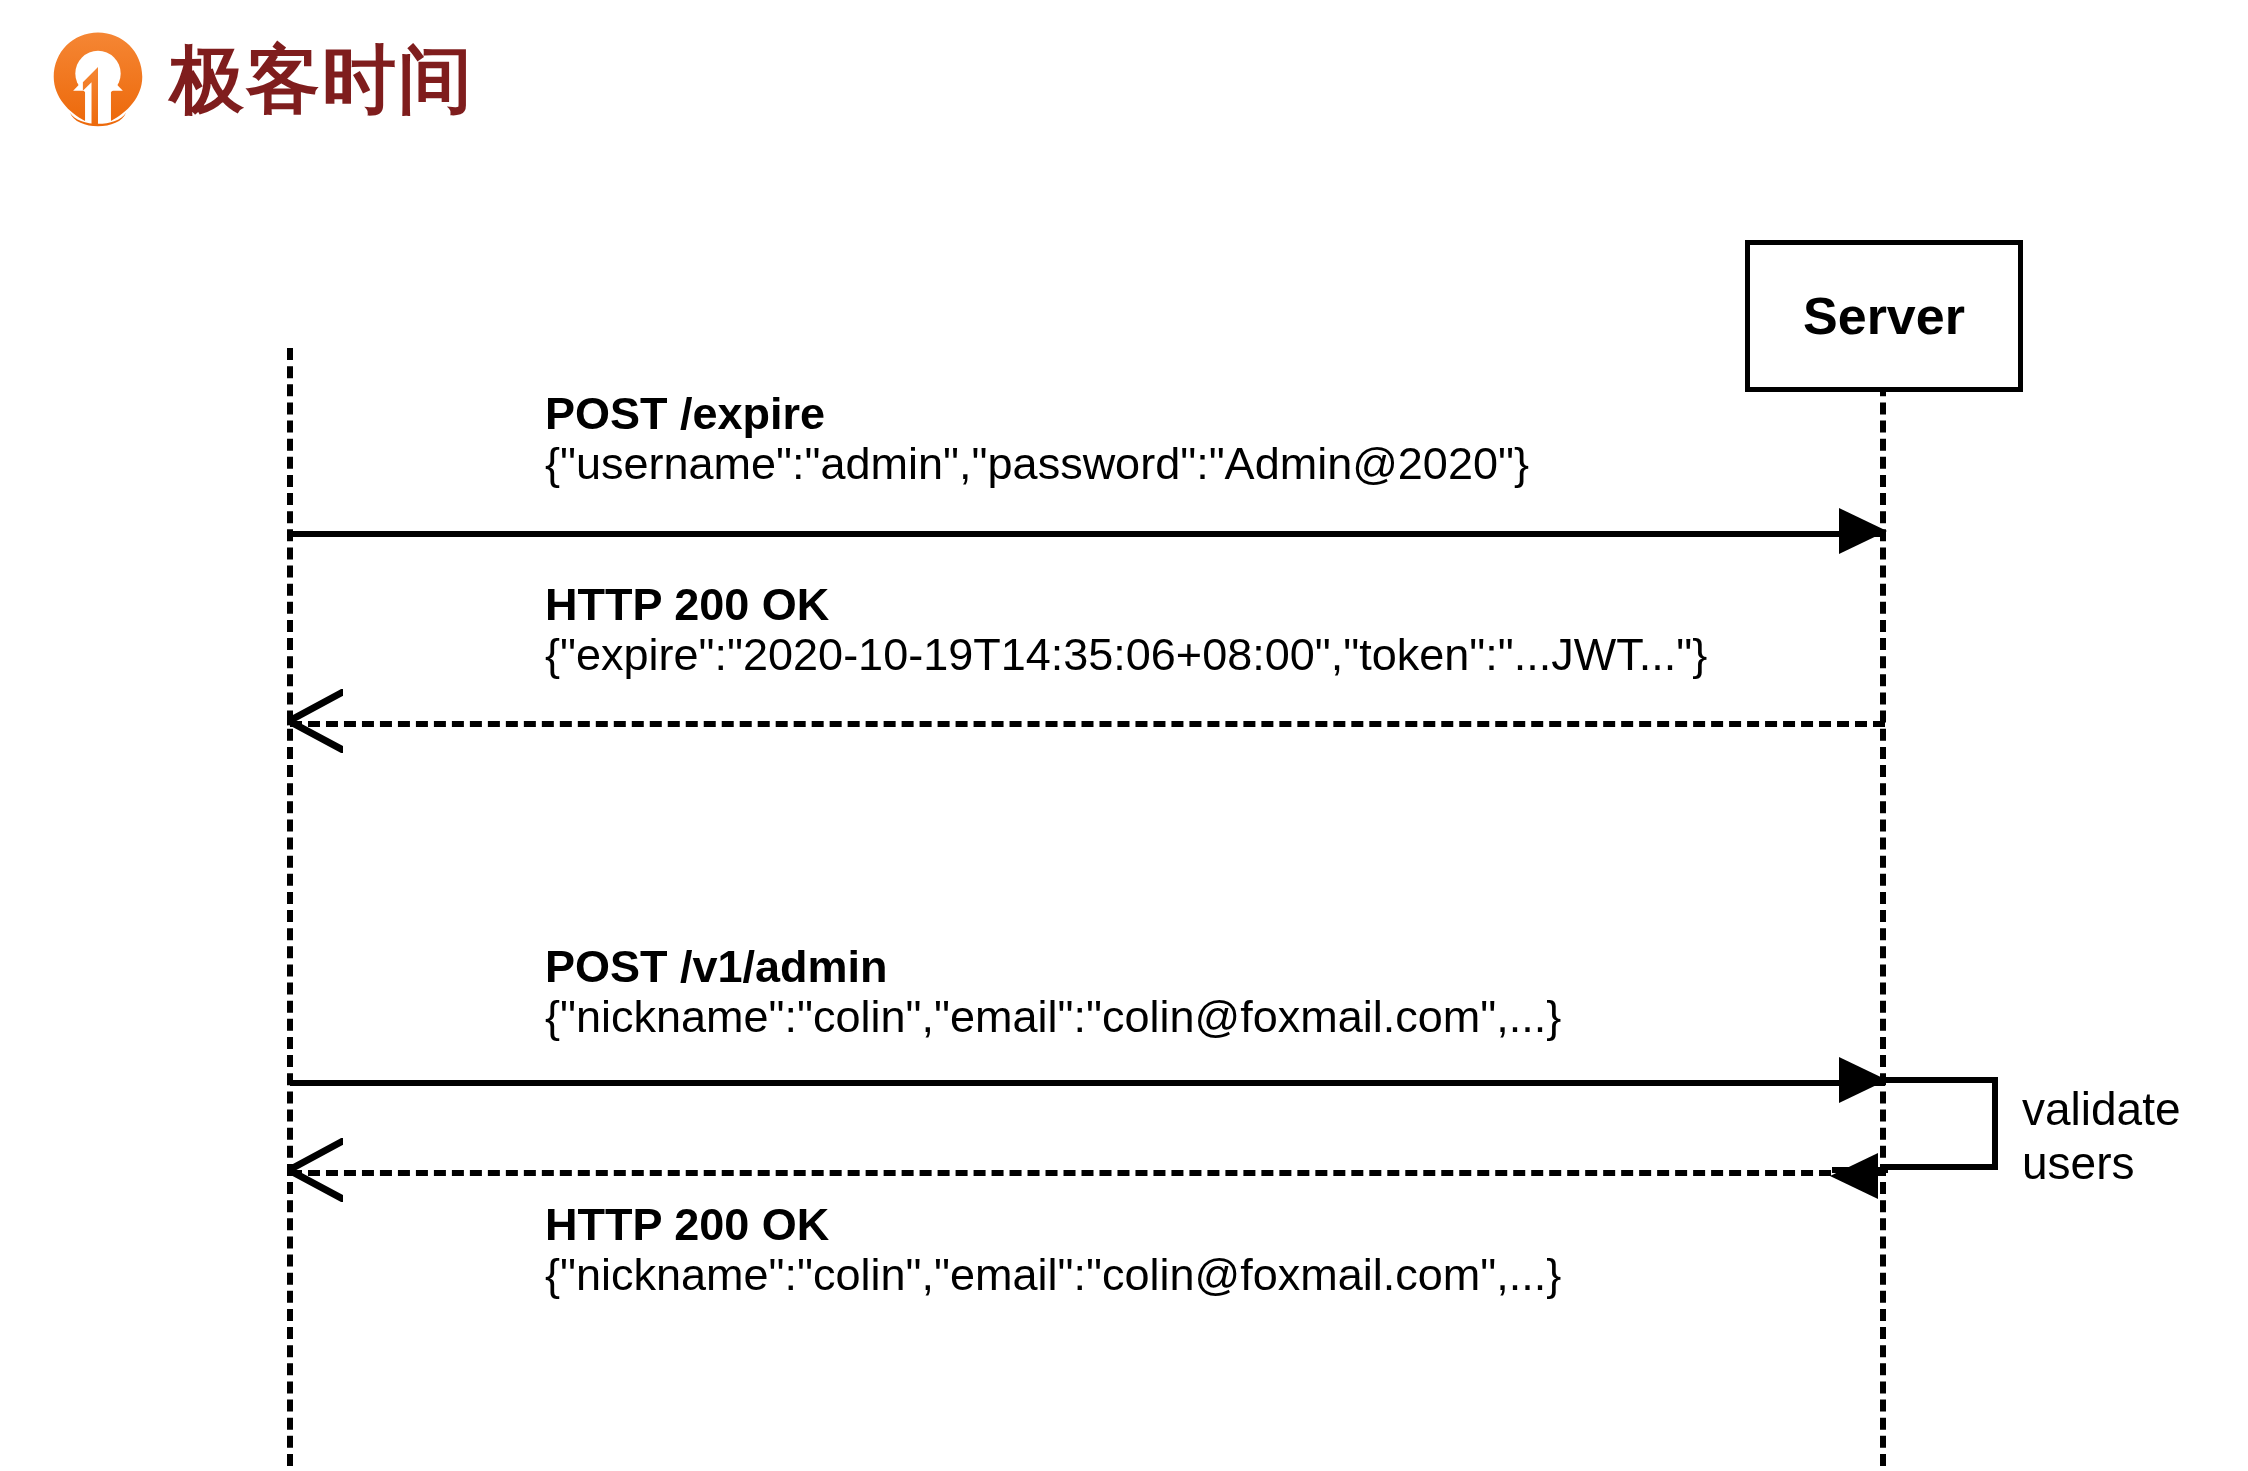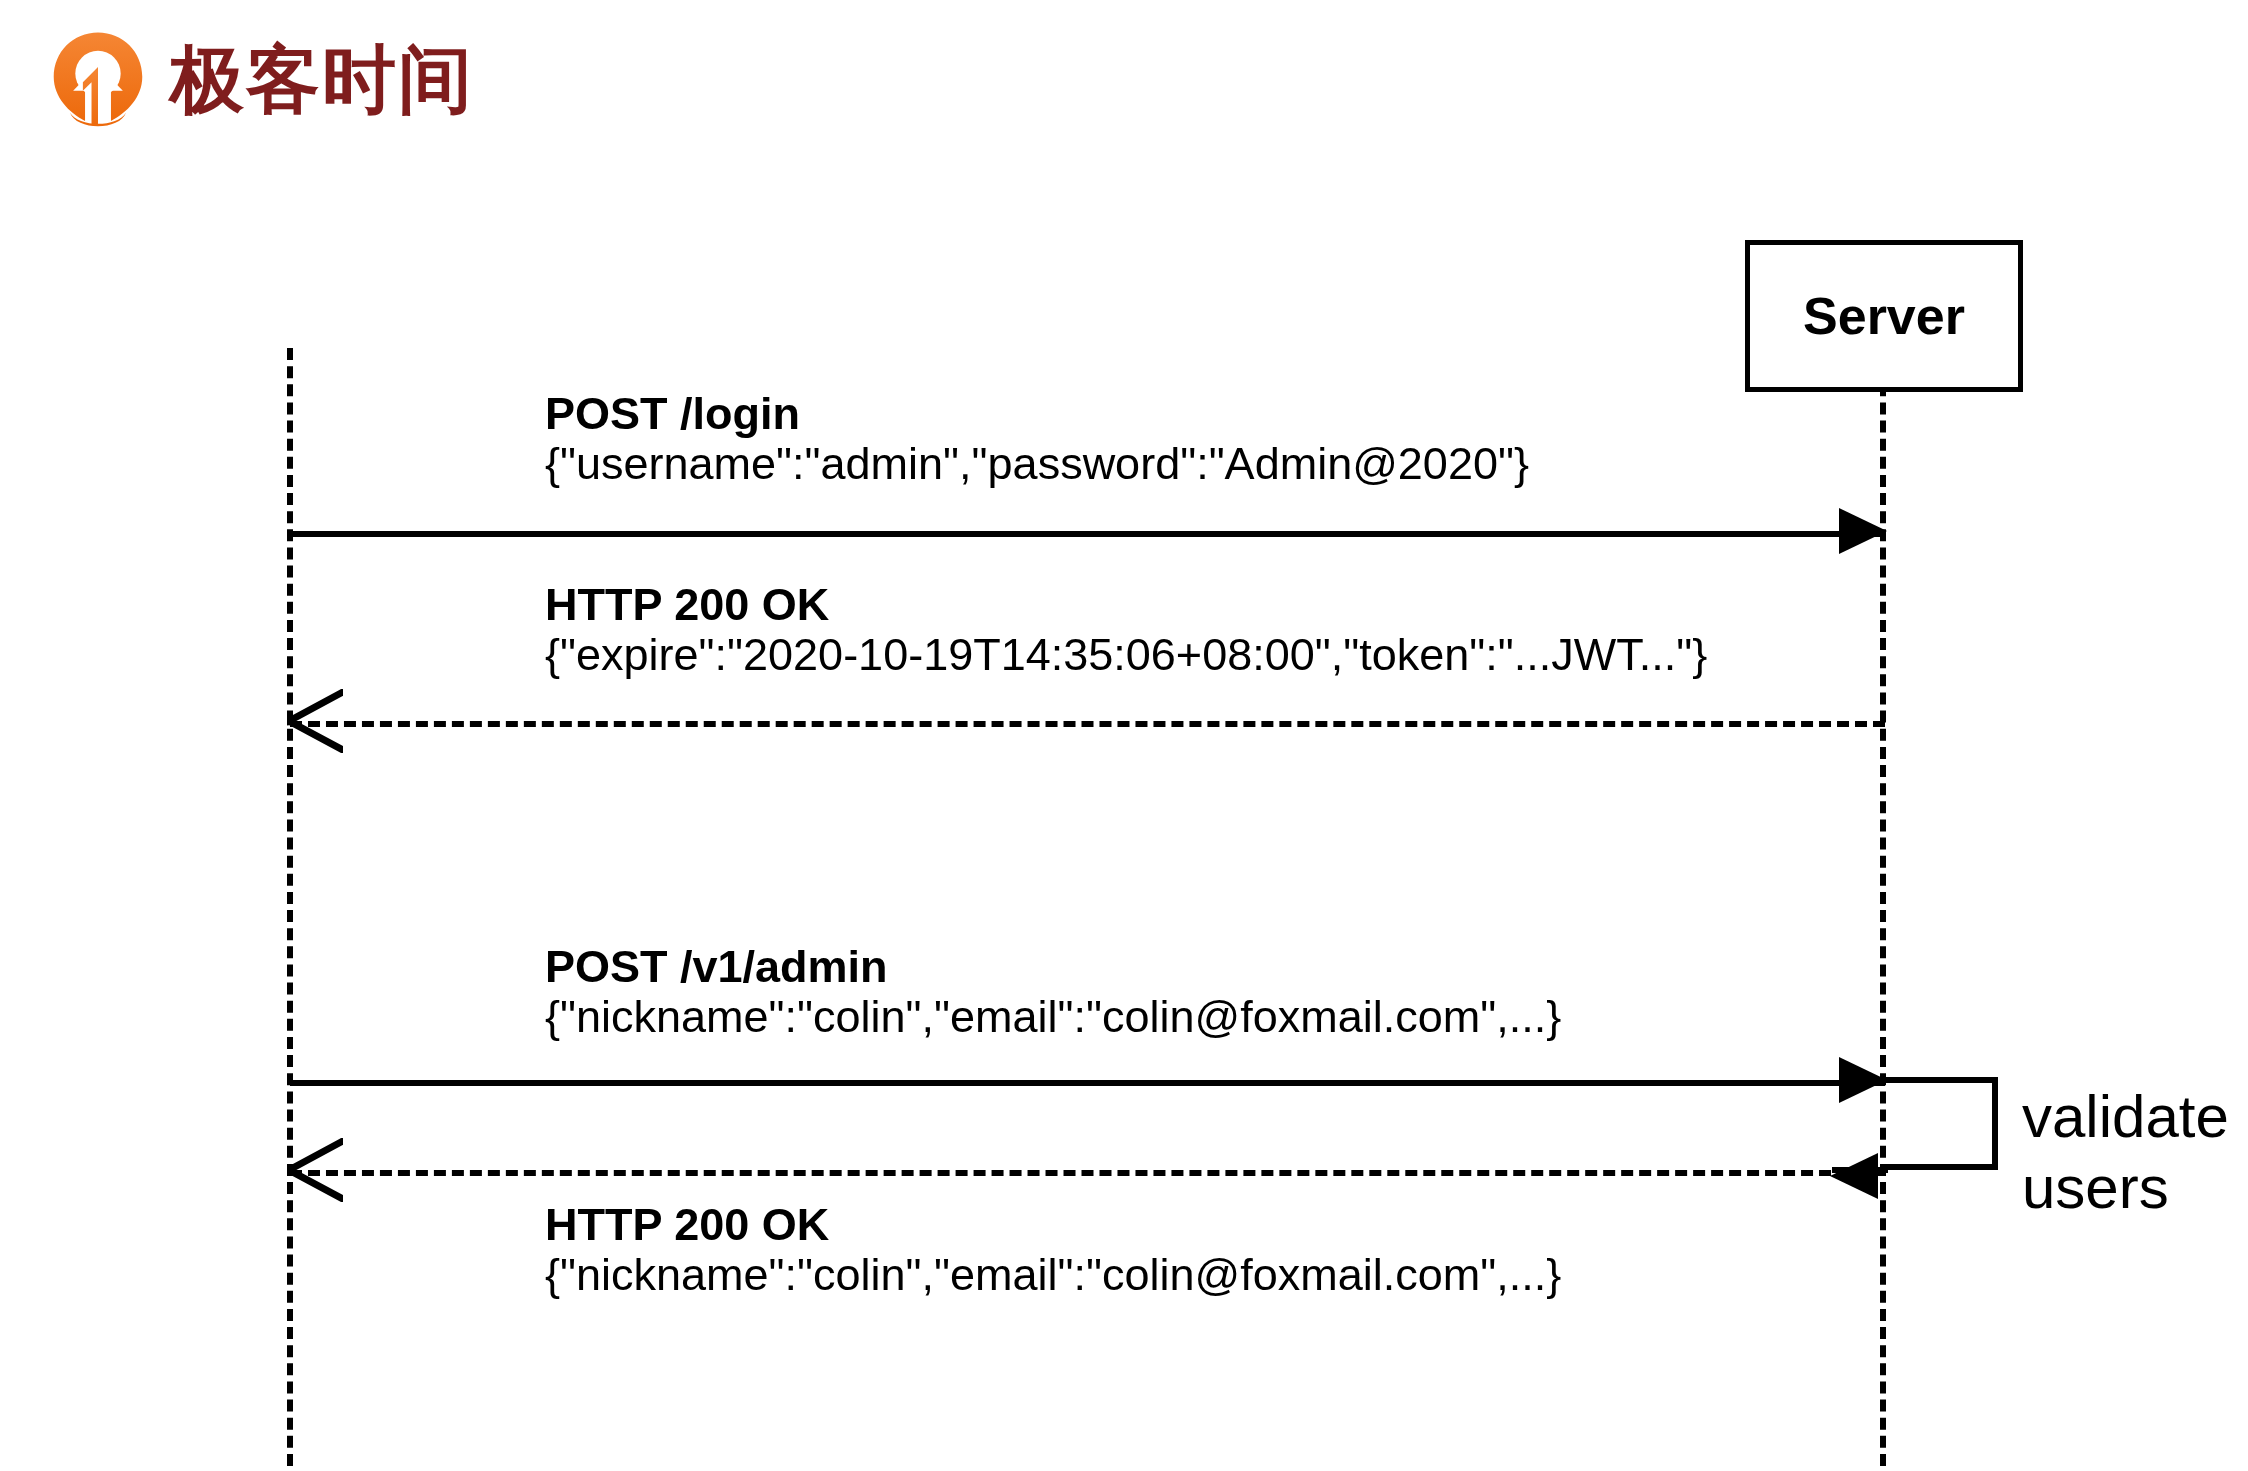--- a/index.html
+++ b/index.html
@@ -156,21 +156,21 @@
     top: 1167px;
     width: 56px;
     height: 0;
     border-top: 6px solid #000000;
     z-index: 2;
   }
   #self-loop-label {
     position: absolute;
     left: 2022px;
     top: 1082px;
-    font-size: 60px;
+    font-size: 46px;
     line-height: 1.18;
     color: #000000;
     white-space: nowrap;
     z-index: 4;
   }
   #self-loop-label span { display: block; }
 </style>
 </head>
 <body>
 
@@ -195,21 +195,21 @@
 
 
   <div class="participant" id="participant-server">
     <span class="participant-label">Server</span>
   </div>
 
   <div class="lifeline" id="lifeline-browser"></div>
   <div class="lifeline" id="lifeline-server"></div>
 
   <div class="msg-text" style="left:545px; top:389px;">
-    <span class="msg-title">POST /login</span>
+    <span class="msg-title">POST /expire</span>
     <span class="msg-body">{"username":"admin","password":"Admin@2020"}</span>
   </div>
   <div class="msg" id="message-1-arrow" style="left:290px; top:531px; width:1595px;">
     <div class="msg-line solid"></div>
     <div class="head-solid-right"></div>
   </div>
 
   <div class="msg-text" style="left:545px; top:580px;">
     <span class="msg-title">HTTP 200 OK</span>
     <span class="msg-body">{"expire":"2020-10-19T14:35:06+08:00","token":"...JWT..."}</span>

